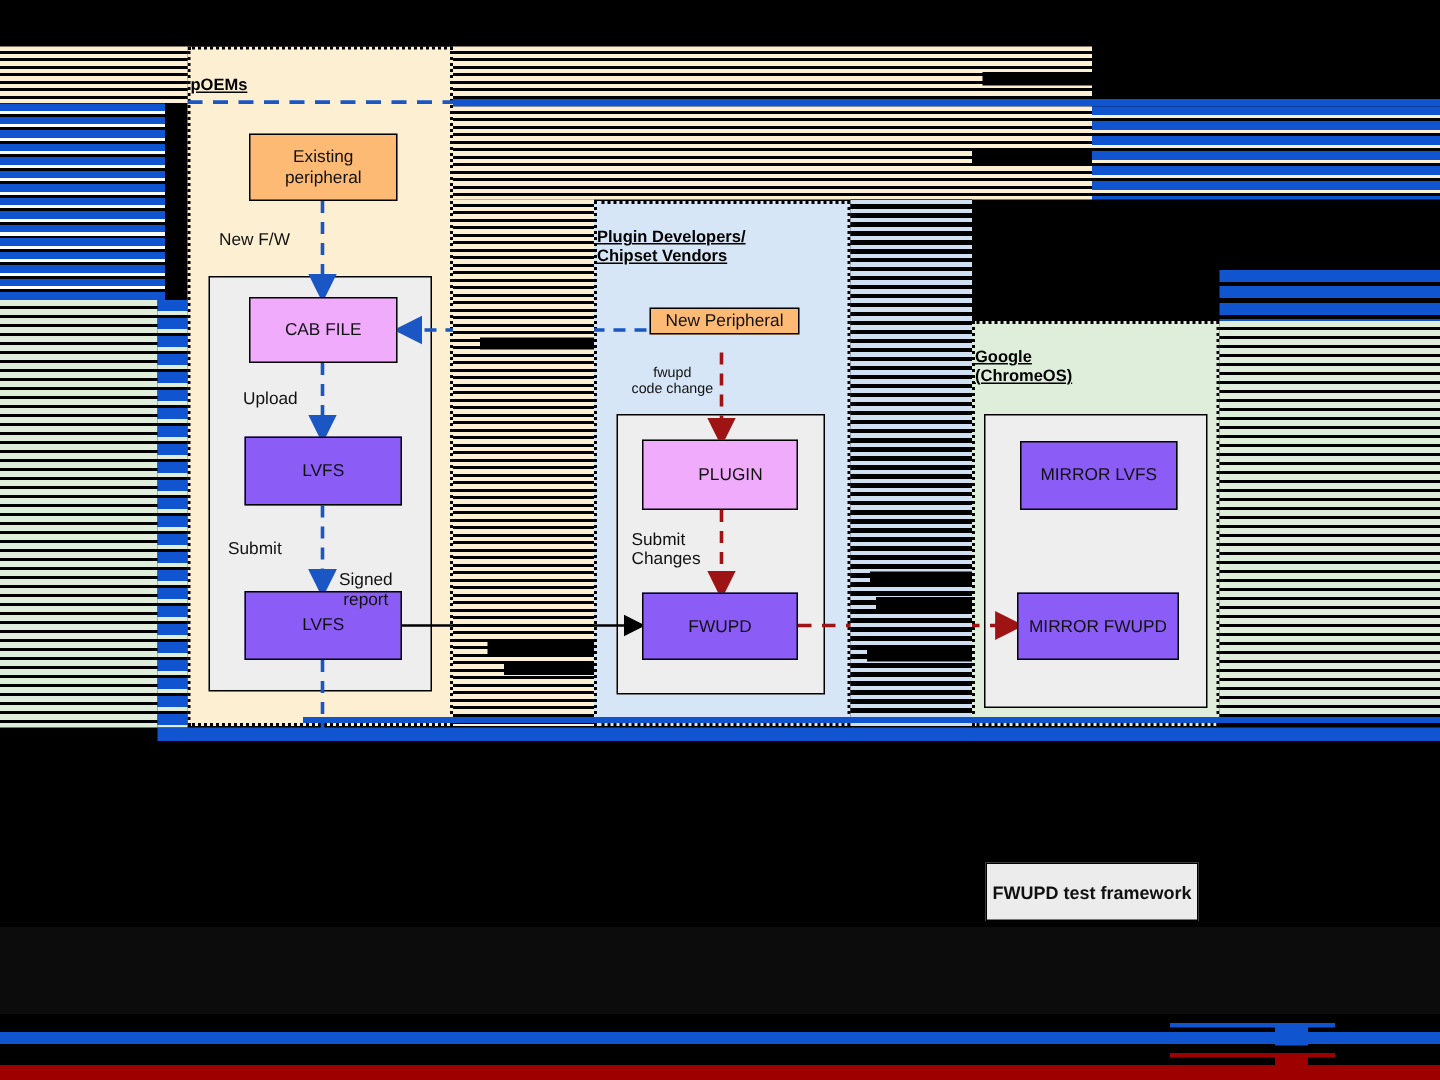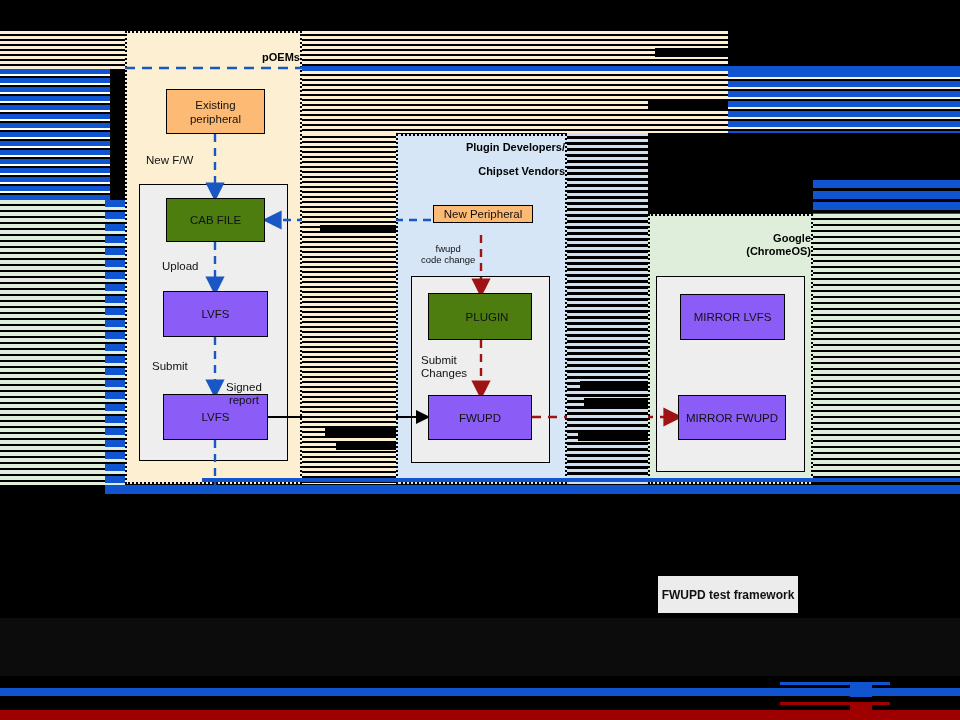--- a/index.html
+++ b/index.html
@@ -8,41 +8,41 @@
     background:#000;
     font-family:"Liberation Sans", sans-serif;
     overflow:hidden;
     position:relative;
   }
   #stage{position:absolute;left:0;top:0;width:960px;height:720px;overflow:hidden;}
 
   
   .lane{position:absolute;border:2px dotted #000;box-sizing:border-box;}
   .lane-title{
-    position:absolute;left:0;right:0;text-align:right;
-    font-size:11px;font-weight:bold;color:#000;line-height:13px;
+    position:absolute;left:0;right:0;text-align:left;
+    font-size:11px;font-weight:bold;color:#000;line-height:13px;text-decoration:underline;
   }
   #lane-poem{left:125px;top:31px;width:177px;height:453px;background:#fdefd2;}
   #lane-plugin{left:396px;top:134px;width:171px;height:350px;background:#d6e6f7;}
   #lane-google{left:648px;top:214px;width:165px;height:270px;background:#dfeeda;}
 
   
   .inner{position:absolute;background:#eeeeee;border:1.5px solid #000;box-sizing:border-box;}
   #inner-poem{left:139px;top:184px;width:149px;height:277px;}
   #inner-plugin{left:411px;top:276px;width:139px;height:187px;}
   #inner-google{left:656px;top:276px;width:149px;height:196px;}
 
   
   .node{
     position:absolute;border:1.4px solid #000;box-sizing:border-box;
     display:flex;align-items:center;justify-content:center;text-align:center;
     font-size:11.5px;color:#111;line-height:14px;
   }
   .n-blue{background:#fdba74;}
-  .n-pink{background:#4d7c0f;}
+  .n-pink{background:#f0abfc;}
   .n-green{background:#8b5cf6;}
   .n-grey{background:#ececec;}
 
   #n-existing{left:166px;top:89px;width:99px;height:45px;}
   #n-cab     {left:166px;top:198px;width:99px;height:44px;}
   #n-lvfs1   {left:163px;top:291px;width:105px;height:46px;}
   #n-lvfs2   {left:163px;top:394px;width:105px;height:46px;}
   #n-newper  {left:433px;top:205px;width:100px;height:18px;}
   #n-plugin  {left:428px;top:293px;width:104px;height:47px;padding-left:14px;}
   #n-fwupd   {left:428px;top:395px;width:104px;height:45px;}
@@ -69,21 +69,21 @@
 </head>
 <body>
 
 <div id="stage">
 
   <div class="lane" id="lane-poem">
     <div class="lane-title" style="top:18px;">pOEMs</div>
   </div>
 
   <div class="lane" id="lane-plugin">
-    <div class="lane-title" style="top:5px;">Plugin Developers/</div>
+    <div class="lane-title" style="top:16px;">Plugin Developers/</div>
     <div class="lane-title" style="top:29px;">Chipset Vendors</div>
   </div>
 
   <div class="lane" id="lane-google">
     <div class="lane-title" style="top:16px;">Google</div>
     <div class="lane-title" style="top:29px;">(ChromeOS)</div>
   </div>
 
   <div class="inner" id="inner-poem"></div>
   <div class="inner" id="inner-plugin"></div>

